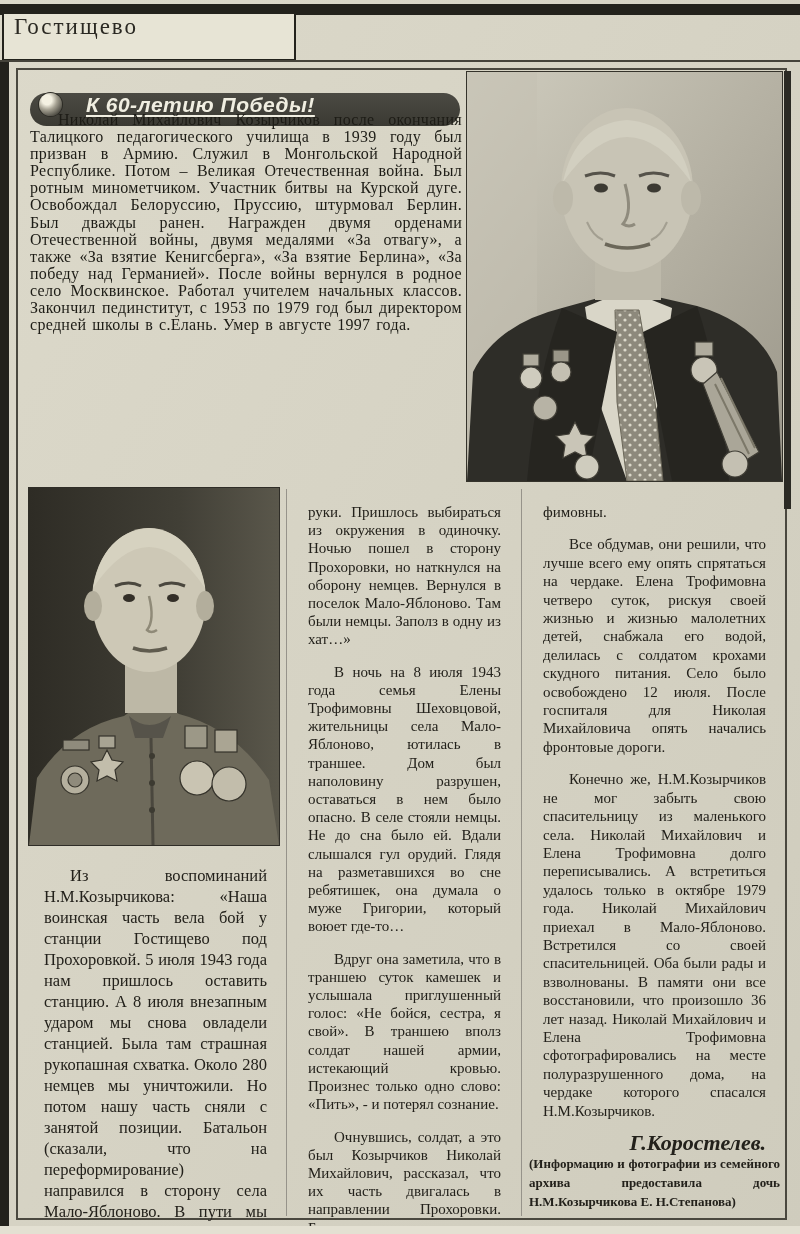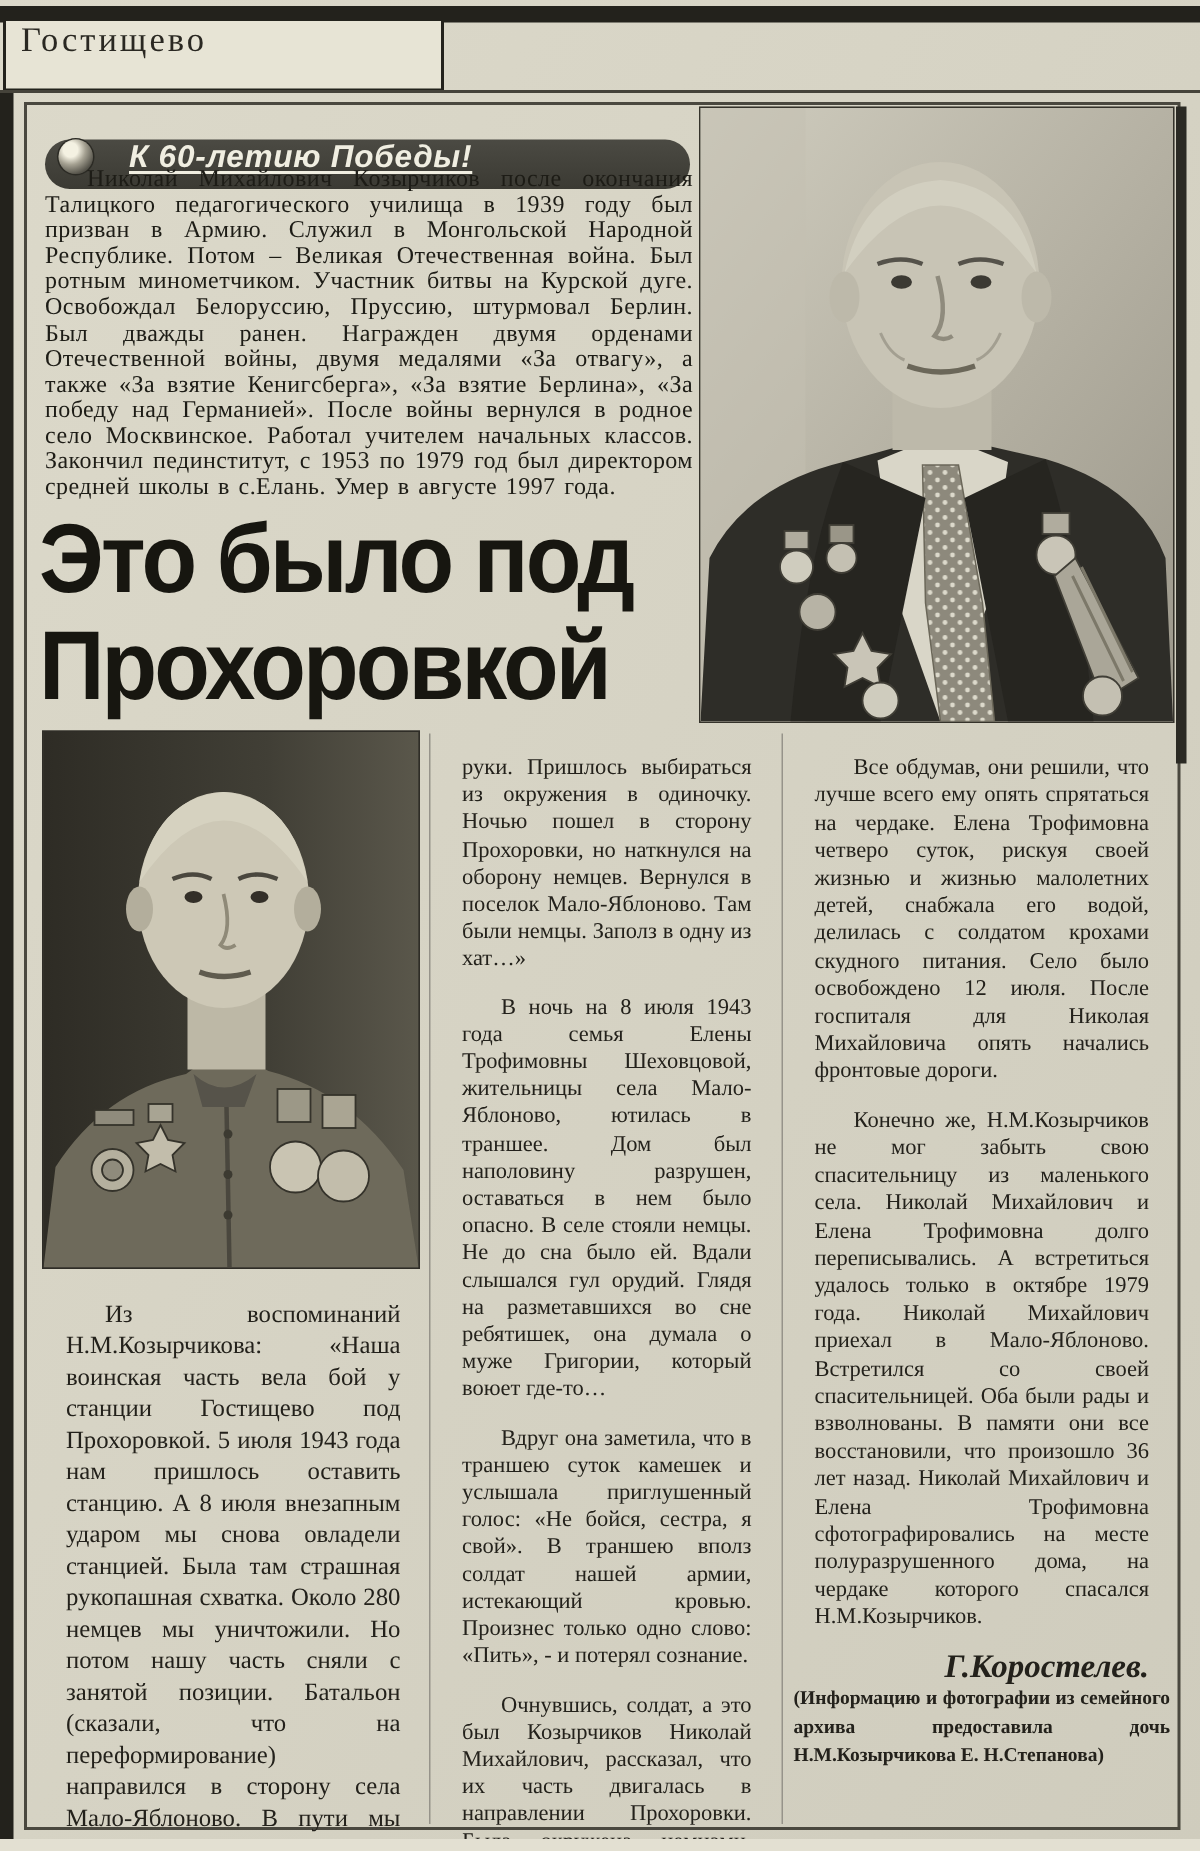--- a/index.html
+++ b/index.html
@@ -135,24 +135,20 @@
       <g stroke="#403e36" stroke-width="1.2">
         <rect x="228" y="270" width="18" height="14" fill="#b0ac9e"></rect>
         <circle cx="237" cy="298" r="13" fill="#c9c5b7"></circle>
         <path d="M250 300 L292 380 L268 395 L236 312 Z" fill="#aaa698"></path>
         <path d="M254 306 L288 376 M248 312 L282 382" stroke="#7c7869" stroke-width="2"></path>
         <circle cx="268" cy="392" r="13" fill="#c4c0b2"></circle>
       </g>
     </svg>
   </div>
 
-  <div class="headline">
-    <div>Это было под</div>
-    <div>Прохоровкой</div>
-  </div>
 
   <div class="photo-side">
     <svg viewBox="0 0 250 357" preserveAspectRatio="none">
       <defs>
         <linearGradient id="bg2" x1="0" y1="0" x2="1" y2="0">
           <stop offset="0" stop-color="#2e2c25"></stop>
             <stop offset=".6" stop-color="#413f36"></stop>
           <stop offset="1" stop-color="#5a574b"></stop>
         </linearGradient>
       </defs>
@@ -202,20 +198,21 @@
   </div>
 
   <div class="bodycol" id="col2">
     <p class="noindent">руки. Пришлось выбираться из окружения в одиночку. Ночью пошел в сторону Прохоровки, но наткнулся на оборону немцев. Вернулся в поселок Мало-Яблоново. Там были немцы. Заполз в одну из хат…»</p>
     <p>В ночь на 8 июля 1943 года семья Елены Трофимовны Шеховцовой, жительницы села Мало-Яблоново, ютилась в траншее. Дом был наполовину разрушен, оставаться в нем было опасно. В селе стояли немцы. Не до сна было ей. Вдали слышался гул орудий. Глядя на разметавшихся во сне ребятишек, она думала о муже Григории, который воюет где-то…</p>
     <p>Вдруг она заметила, что в траншею суток камешек и услышала приглушенный голос: «Не бойся, сестра, я свой». В траншею вполз солдат нашей армии, истекающий кровью. Произнес только одно слово: «Пить», - и потерял сознание.</p>
     <p>Очнувшись, солдат, а это был Козырчиков Николай Михайлович, рассказал, что их часть двигалась в направлении Прохоровки. Была окружена немцами, практически разбита. Николай вернулся в Мало-Яблоново, забрался на чердак полуразрушенного дома. Днем он заметил молодую женщину с двумя маленькими детьми, которые прятались в траншее. Следующей ночью он спустился с чердака и добрался до Елены Тро-</p>
   </div>
 
   <div class="bodycol" id="col3">
+    <p class="noindent">фимовны.</p>
     <p>Все обдумав, они решили, что лучше всего ему опять спрятаться на чердаке. Елена Трофимовна четверо суток, рискуя своей жизнью и жизнью малолетних детей, снабжала его водой, делилась с солдатом крохами скудного питания. Село было освобождено 12 июля. После госпиталя для Николая Михайловича опять начались фронтовые дороги.</p>
     <p>Конечно же, Н.М.Козырчиков не мог забыть свою спасительницу из маленького села. Николай Михайлович и Елена Трофимовна долго переписывались. А встретиться удалось только в октябре 1979 года. Николай Михайлович приехал в Мало-Яблоново. Встретился со своей спасительницей. Оба были рады и взволнованы. В памяти они все восстановили, что произошло 36 лет назад. Николай Михайлович и Елена Трофимовна сфотографировались на месте полуразрушенного дома, на чердаке которого спасался Н.М.Козырчиков.</p>
     <div class="signature">Г.Коростелев.</div>
     <div class="credit">(Информацию и фотографии из семейного архива предоставила дочь Н.М.Козырчикова Е. Н.Степанова)</div>
   </div>
 
   <div class="scan-edge-bottom"></div>
 </div>
 
 </body></html>

